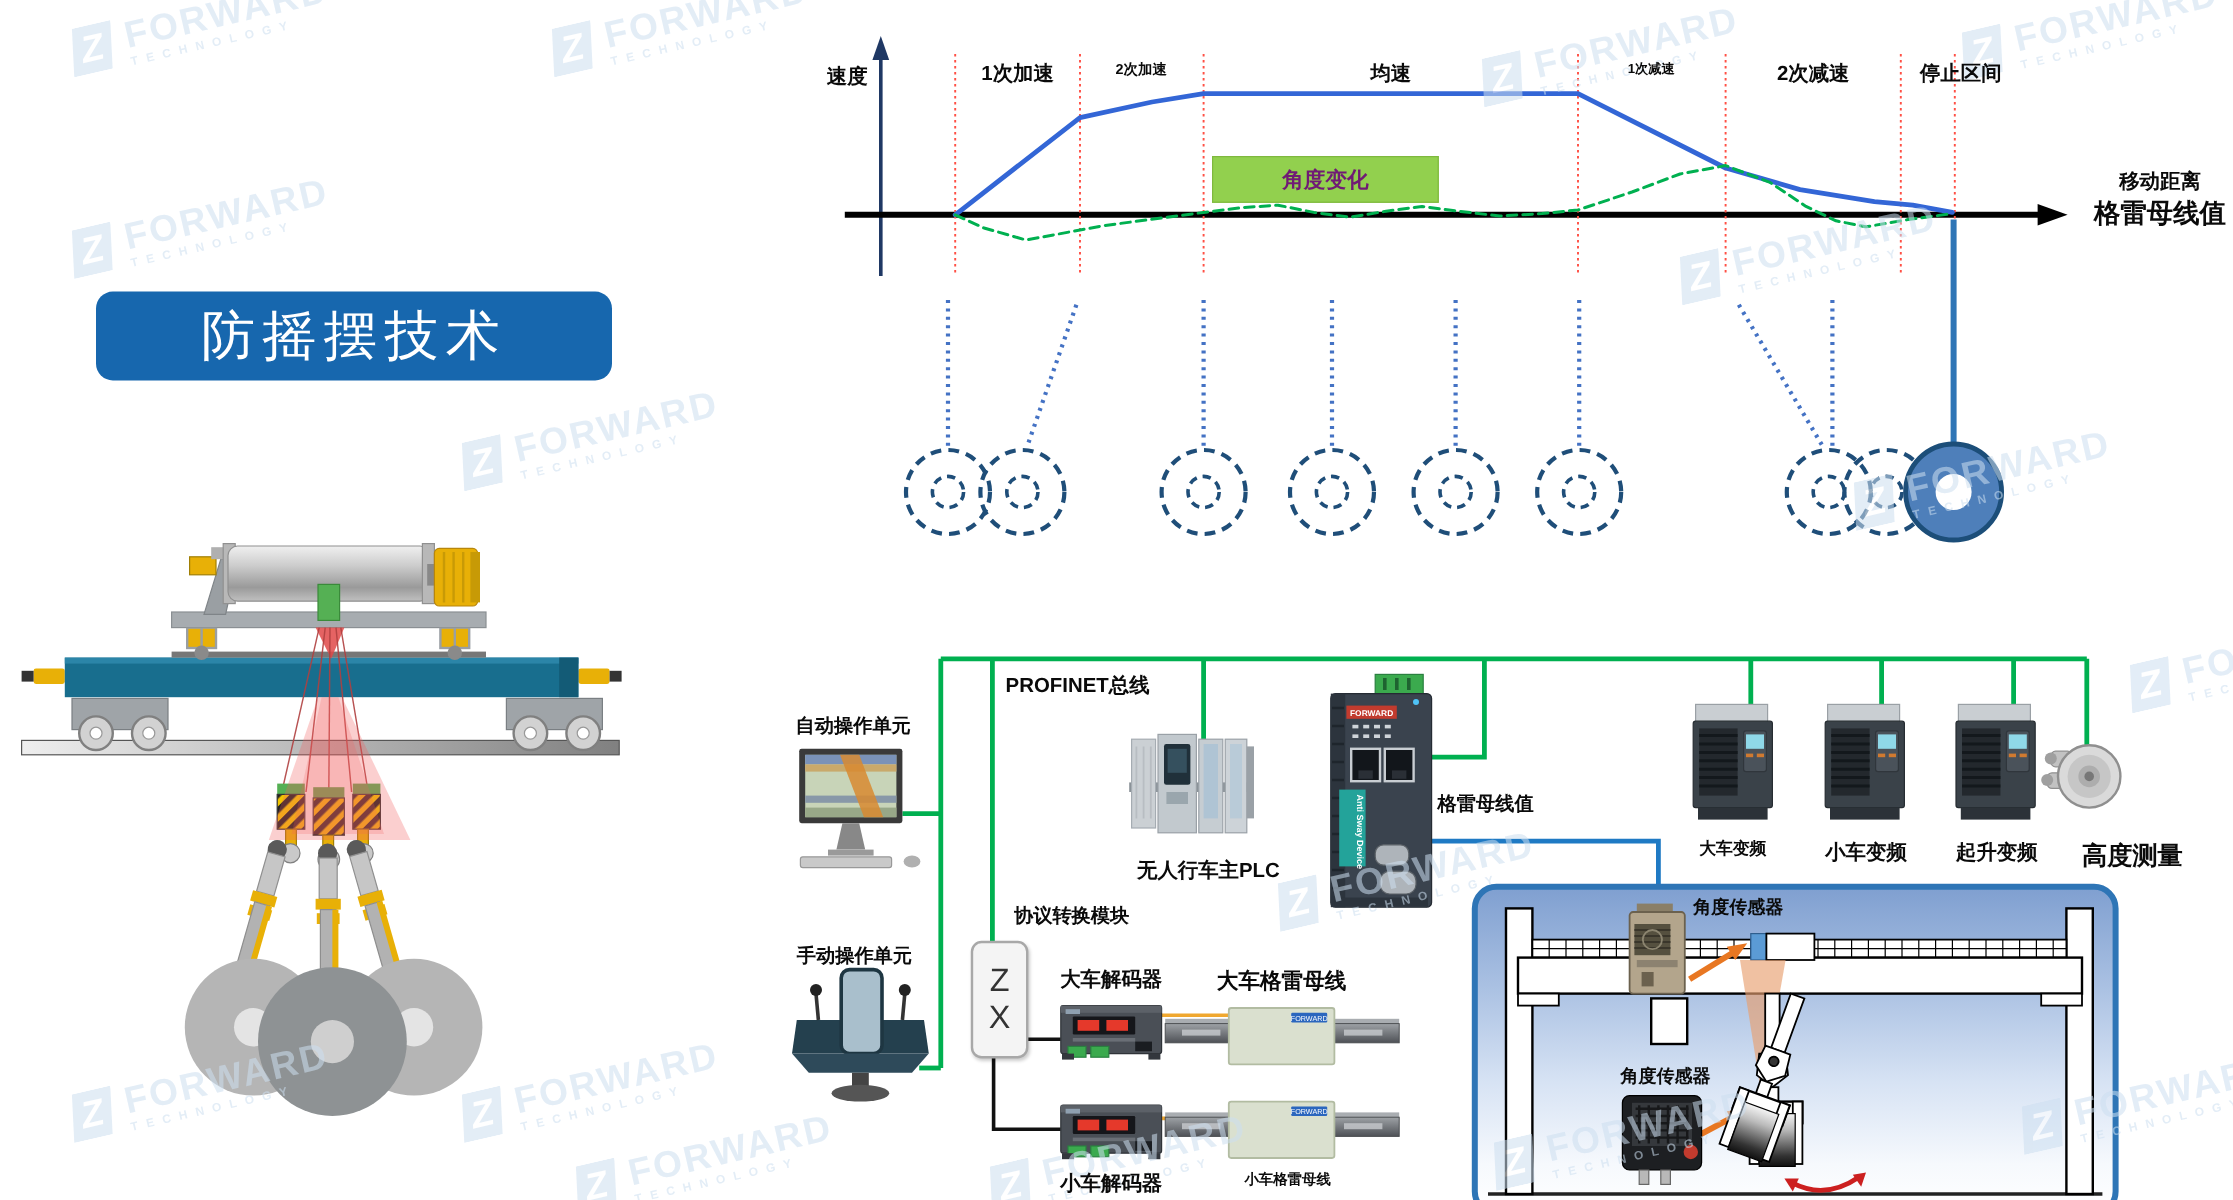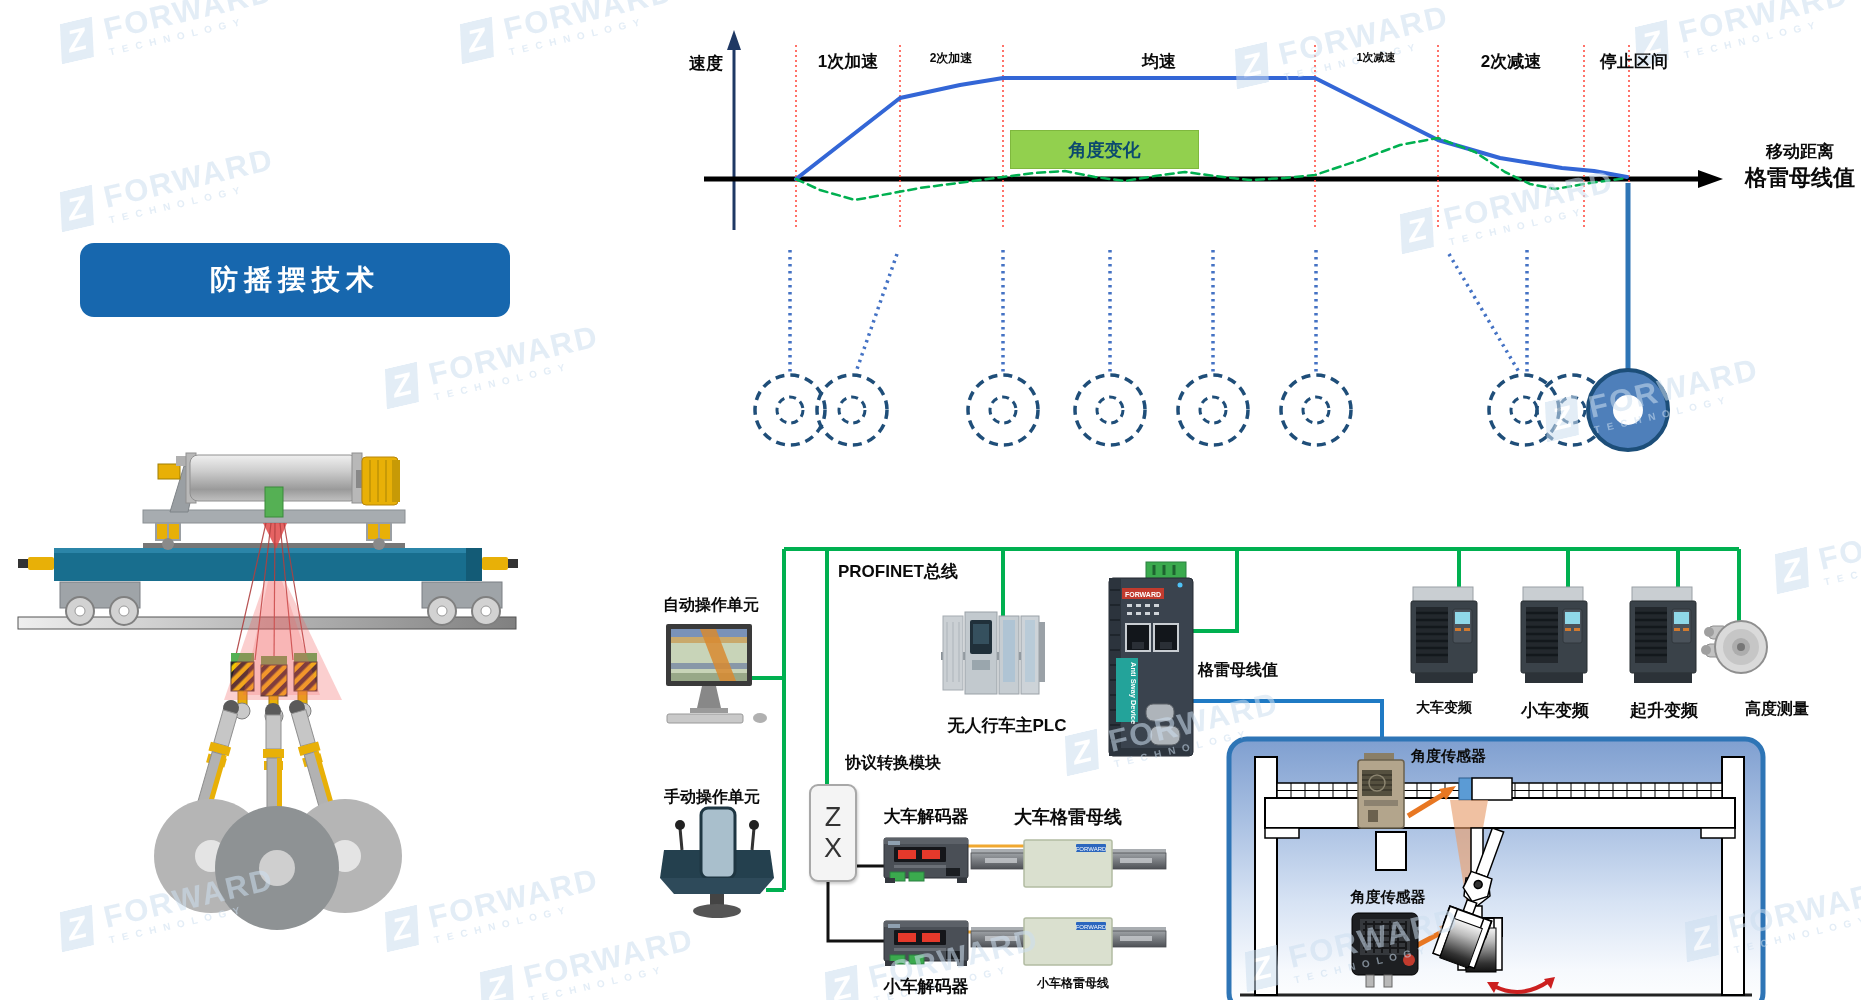--- a/index.html
+++ b/index.html
@@ -14,24 +14,24 @@
         display:flex;align-items:center;justify-content:center;color:#fff;font-weight:900;font-size:31px;font-style:italic}
   .wm-t{display:flex;flex-direction:column;line-height:1}
   .wm-brand{font-size:31px;font-weight:800;color:#cddff0;letter-spacing:2px}
   .wm-sub{font-size:10px;font-weight:700;color:#cddff0;letter-spacing:7px;margin-top:3px}
   
   .lbl{position:absolute;z-index:5;font-weight:700;color:#0a0a0a;white-space:nowrap}
   .ctr{transform:translateX(-50%)}
   
   #title-box{position:absolute;left:80px;top:243px;width:430px;height:74px;background:#1767ae;border-radius:14px;
              display:flex;align-items:center;justify-content:center;z-index:5}
-  #title-box span{color:#fff;font-size:28px;font-weight:700;letter-spacing:6px}
+  #title-box span{color:#fff;font-size:45px;font-weight:400;letter-spacing:6px}
   
   #angle-box{position:absolute;left:1010px;top:130px;width:187px;height:37px;background:#92d04e;border:1px solid #7fb83e;
-             display:flex;align-items:center;justify-content:center;font-size:18px;font-weight:700;color:#0c4a6e;z-index:5}
+             display:flex;align-items:center;justify-content:center;font-size:18px;font-weight:700;color:#701a75;z-index:5}
   
   #zx-box{position:absolute;left:809px;top:784px;width:44px;height:94px;background:#f4f4f4;border:2px solid #a8a8a8;
           border-radius:9px;display:flex;flex-direction:column;align-items:center;justify-content:center;gap:4px;z-index:5;
           box-shadow:1px 2px 3px rgba(0,0,0,.2)}
   #zx-box span{font-size:27px;color:#333;line-height:1}
 </style>
 </head>
 <body>
 
 <div id="stage">
@@ -617,21 +617,21 @@
 <div class="lbl ctr" style="left:1800px;top:163px;font-size:22px">格雷母线值</div>
 <div id="angle-box">角度变化</div>
 
 <div class="lbl" style="left:838px;top:560px;font-size:17px">PROFINET总线</div>
 <div class="lbl ctr" style="left:711px;top:595px;font-size:16px">自动操作单元</div>
 <div class="lbl ctr" style="left:1007px;top:714px;font-size:17px">无人行车主PLC</div>
 <div class="lbl" style="left:1198px;top:660px;font-size:16px">格雷母线值</div>
 <div class="lbl ctr" style="left:1444px;top:699px;font-size:14px">大车变频</div>
 <div class="lbl ctr" style="left:1555px;top:699px;font-size:17px">小车变频</div>
 <div class="lbl ctr" style="left:1664px;top:699px;font-size:17px">起升变频</div>
-<div class="lbl ctr" style="left:1777px;top:699px;font-size:16px">高度测量</div>
+<div class="lbl ctr" style="left:1777px;top:699px;font-size:21px">高度测量</div>
 <div class="lbl ctr" style="left:712px;top:787px;font-size:16px">手动操作单元</div>
 <div class="lbl" style="left:845px;top:753px;font-size:16px">协议转换模块</div>
 <div class="lbl ctr" style="left:926px;top:805px;font-size:17px">大车解码器</div>
 <div class="lbl ctr" style="left:1068px;top:805px;font-size:18px">大车格雷母线</div>
 <div class="lbl ctr" style="left:926px;top:975px;font-size:17px">小车解码器</div>
 <div class="lbl ctr" style="left:1073px;top:975px;font-size:12px">小车格雷母线</div>
 <div class="lbl" style="left:1411px;top:747px;font-size:15px">角度传感器</div>
 <div class="lbl ctr" style="left:1388px;top:888px;font-size:15px">角度传感器</div>
 
 <div id="zx-box">

